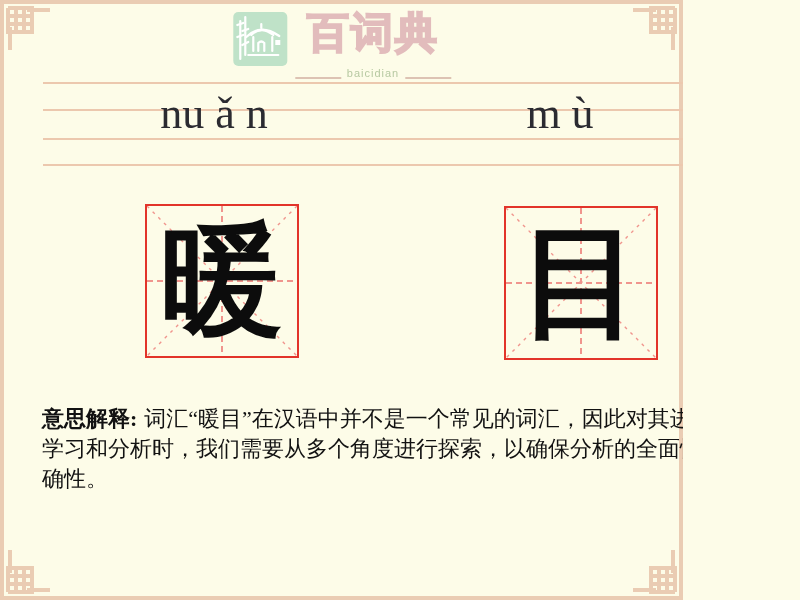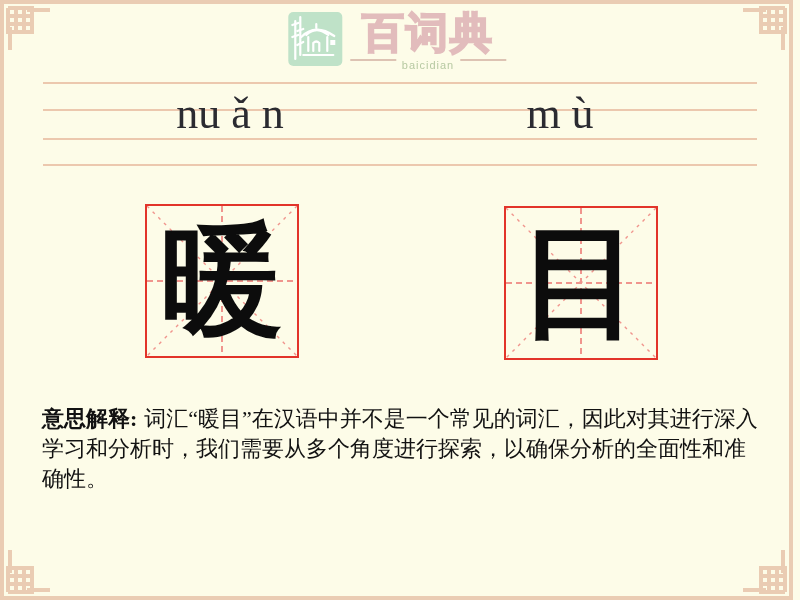--- a/index.html
+++ b/index.html
@@ -1,47 +1,47 @@
 <!DOCTYPE html>
 <html><head>
 <meta charset="utf-8">
 <style>
   html,body{margin:0;padding:0;background:#fdfce8;}
   .stage{
-    position:relative;width:793px;height:600px;overflow:hidden;
+    position:relative;width:683px;height:600px;overflow:hidden;
     background:#fdfce8;font-family:"Liberation Sans",sans-serif;
   }
   
   .frame{position:absolute;inset:0;border:4px solid #eaccb3;box-sizing:border-box;pointer-events:none;}
   .corner{position:absolute;width:46px;height:46px;}
   .corner.tl{top:4px;left:4px;}
   .corner.tr{top:4px;right:4px;transform:scaleX(-1);}
   .corner.bl{bottom:4px;left:4px;transform:scaleY(-1);}
   .corner.br{bottom:4px;right:4px;transform:scale(-1,-1);}
 
   
   .logo{position:absolute;top:11px;left:50%;transform:translateX(-50%);display:flex;align-items:flex-start;gap:7px;}
   .logo-icon{width:56px;height:56px;display:block;}
   .logo-col{display:flex;flex-direction:column;align-items:center;}
   .logo-title{
     font-family:"Liberation Serif",serif;font-weight:900;font-size:42px;line-height:44px;
     letter-spacing:2px;color:#f1dada;-webkit-text-stroke:2px #e2bcbc;white-space:nowrap;
   }
-  .logo-sub{display:flex;align-items:flex-start;gap:6px;margin-top:4px;}
+  .logo-sub{display:flex;align-items:flex-end;gap:6px;margin-top:12px;}
   .logo-sub .dash{width:46px;height:2px;background:#ddc3b3;}
   .logo-sub .sub-text{font-size:11px;letter-spacing:1px;color:#b7c9a2;font-family:"Liberation Sans",sans-serif;}
 
   
   .rule-line{position:absolute;left:43px;width:714px;height:2px;background:#ecc8ae;}
   .pinyin{
     position:absolute;top:92px;width:152px;text-align:center;
     font-family:"Liberation Serif","DejaVu Serif",serif;
     font-size:44px;line-height:44px;color:#2b2b31;white-space:nowrap;
   }
-  .pinyin.p1{left:154px;}
+  .pinyin.p1{left:138px;}
   .pinyin.p2{left:484px;}
 
   
   .charbox{position:absolute;width:150px;height:150px;border:2px solid #e2342a;box-sizing:content-box;background:transparent;}
   .charbox.b1{left:145px;top:204px;}
   .charbox.b2{left:504px;top:206px;}
   .charbox svg{position:absolute;inset:0;}
   .hanzi{
     position:absolute;inset:0;text-align:center;line-height:150px;font-size:122px;
     font-family:"Liberation Serif","DejaVu Serif",serif;font-weight:700;color:#0c0c0c;

